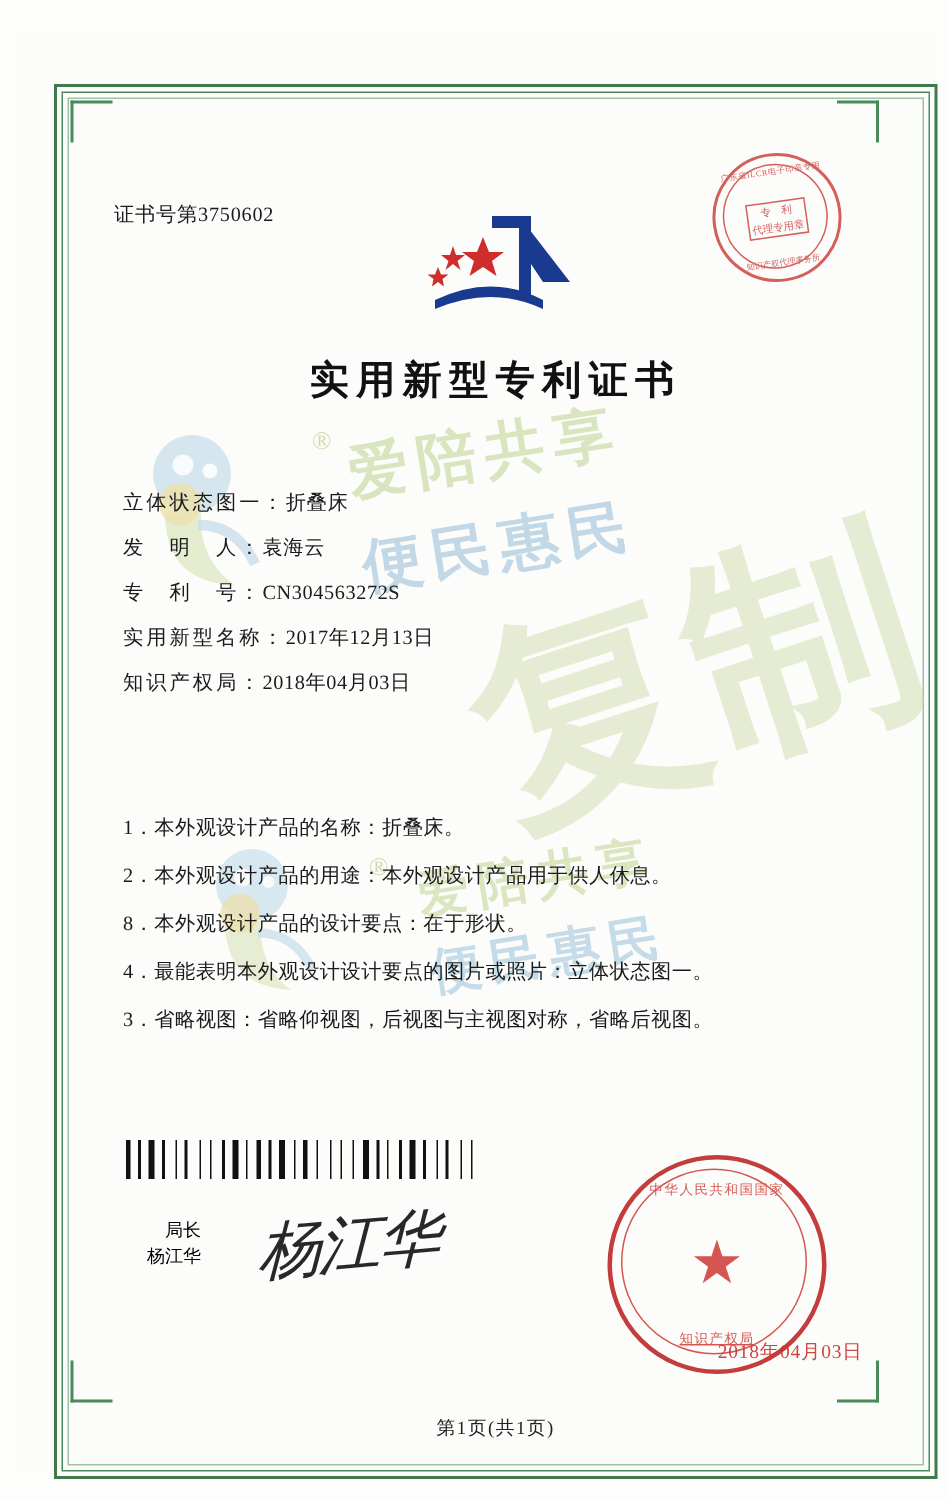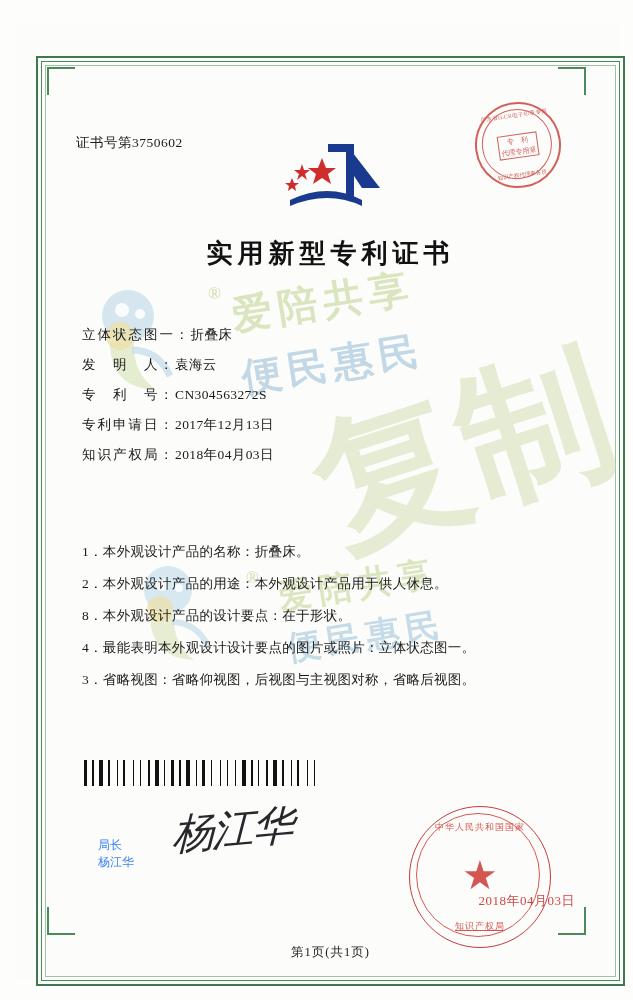--- a/index.html
+++ b/index.html
@@ -204,48 +204,48 @@
   .barcode i {
     display: block;
     background: #111;
     height: 100%;
   }
 
   
   .sig-label {
     position: absolute;
     left: 84px;
-    top: 815px;
+    top: 790px;
     font-size: 12px;
     line-height: 17px;
-    color: #3b82f6;
-    text-align: left;
+    color: #000000;
+    text-align: right;
   }
   .sig-script {
     position: absolute;
     left: 158px;
     top: 780px;
     font-size: 42px;
     color: #15171a;
     font-family: "Liberation Serif", serif;
     font-style: italic;
     transform: rotate(-5deg) skewX(-6deg);
     letter-spacing: -2px;
     opacity: 0.92;
   }
 
   
   .seal {
     position: absolute;
     right: 68px;
-    top: 784px;
+    top: 748px;
     width: 140px;
     height: 140px;
     border-radius: 50%;
-    border: 1px solid #b91c1c;
+    border: 3px solid #b91c1c;
     color: #cf3a34;
     opacity: 0.85;
   }
   .seal .ring2 {
     position: absolute;
     left: 6px; top: 6px;
     width: 122px; height: 122px;
     border: 1px solid #cf3a34;
     border-radius: 50%;
   }
@@ -415,21 +415,21 @@
       <div class="field-row">
         <span class="lbl">立体状态图一：</span><span>折叠床</span>
       </div>
       <div class="field-row">
         <span class="lbl">发　明　人：</span><span>袁海云</span>
       </div>
       <div class="field-row">
         <span class="lbl">专　利　号：</span><span>CN304563272S</span>
       </div>
       <div class="field-row">
-        <span class="lbl">专利申请日：</span><span>2017年12月13日</span>
+        <span class="lbl">实用新型名称：</span><span>2017年12月13日</span>
       </div>
       <div class="field-row">
         <span class="lbl">知识产权局：</span><span>2018年04月03日</span>
       </div>
     </div>
 
     <div class="wm-logo wm-logo-2">
       <svg viewBox="0 0 150 120" width="150" height="120">
         <circle cx="36" cy="36" r="24" fill="#9ec6e0" opacity="0.7"></circle>
         <circle cx="30" cy="31" r="6" fill="#ffffff" opacity="0.9"></circle>

